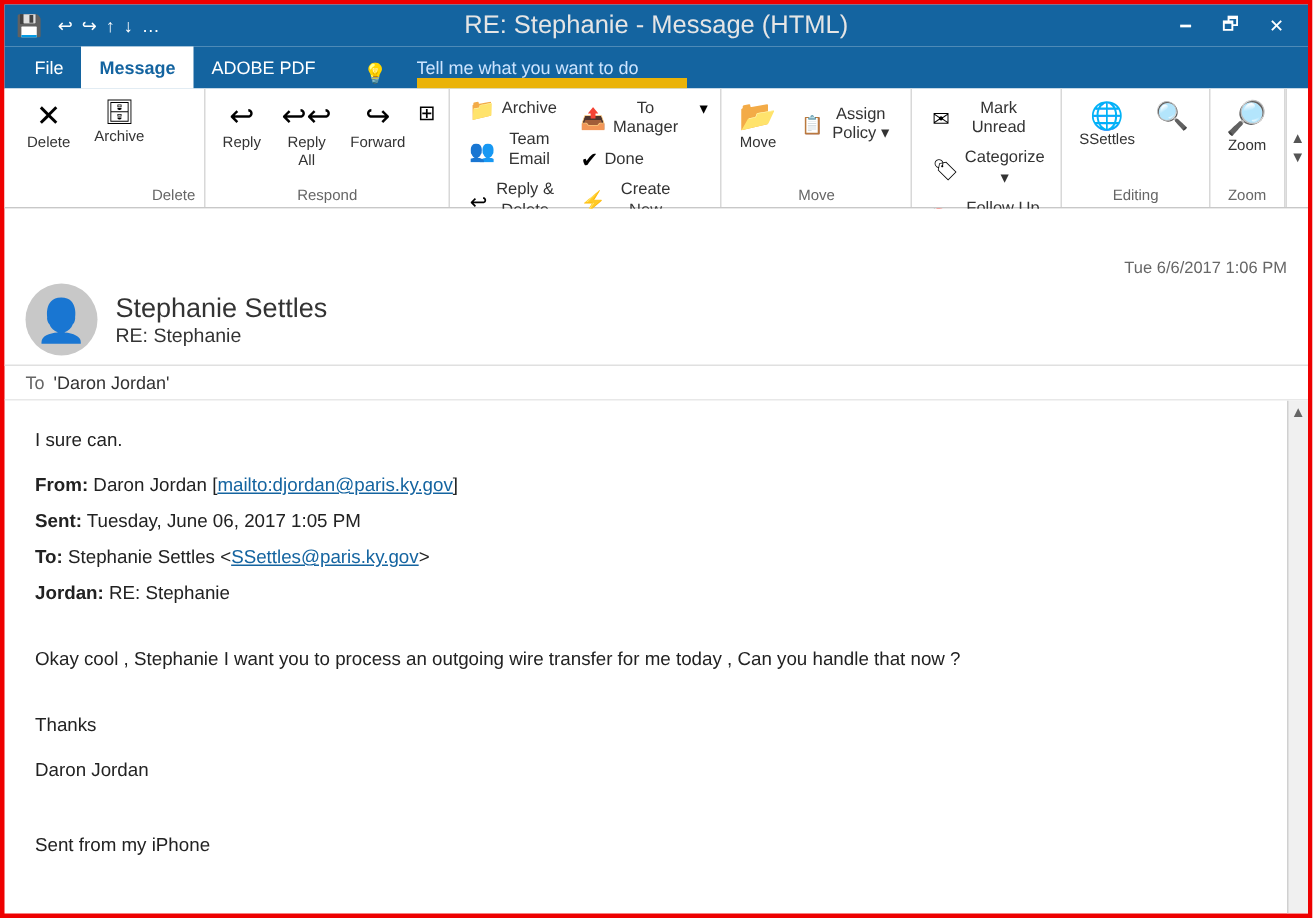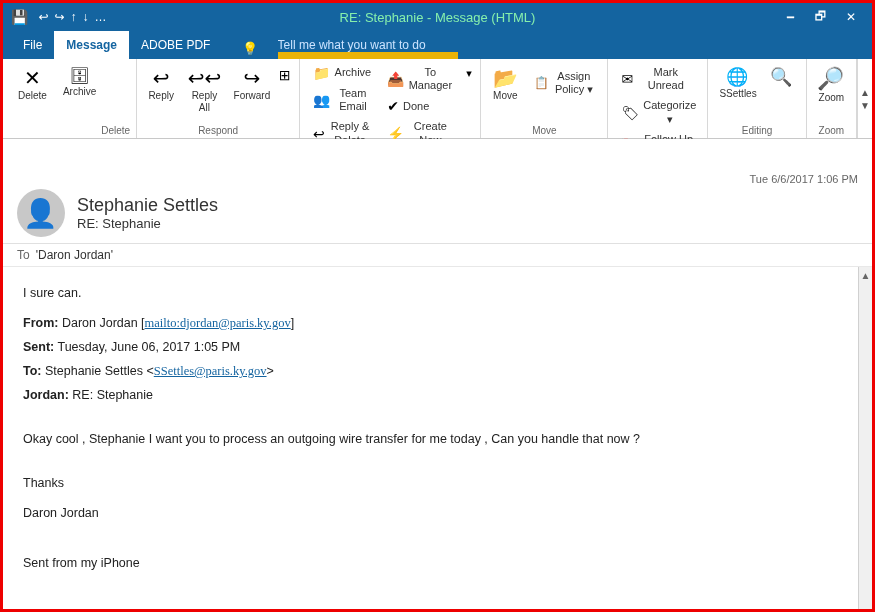--- a/index.html
+++ b/index.html
@@ -56,37 +56,37 @@
     .to-label { color: #666; margin-right: 6px; }
     .scroll-bar-right { width: 14px; background: #f0f0f0; border-left: 1px solid #d0d0d0; display: flex; flex-direction: column; align-items: center; justify-content: flex-start; flex-shrink: 0; }
     .scroll-arrow { font-size: 10px; color: #666; padding: 3px; cursor: pointer; }
 
     .email-body-wrapper { display: flex; flex: 1; overflow: hidden; }
     .email-body { flex: 1; padding: 16px 20px; overflow-y: auto; font-size: 12.5px; line-height: 1.6; color: #222; }
     .email-body p { margin-bottom: 10px; }
     .email-body .quoted { margin-top: 8px; }
     .email-body .quoted p { margin-bottom: 4px; }
     .bold { font-weight: bold; }
-    .link { color: #1464a0; text-decoration: underline; cursor: pointer; font-family: Liberation Serif, serif; }
+    .link { color: #1464a0; text-decoration: underline; cursor: pointer; }
   </style>
 </head>
 <body>
 
 <div class="outer-border">
 
   <div class="title-bar">
     <div class="title-bar-left">
       <span class="title-save">💾</span>
       <span>↩</span>
       <span>↪</span>
       <span>↑</span>
       <span>↓</span>
       <span>…</span>
     </div>
-    <span style="position:absolute;left:50%;transform:translateX(-50%);color:#86efac;font-size:13px;">RE: Stephanie - Message (HTML)</span>
+    <span style="position:absolute;left:50%;transform:translateX(-50%);color:#e5e5e5;font-size:17px;">RE: Stephanie - Message (HTML)</span>
     <div class="title-bar-controls">
       <span>🗕</span>
       <span>🗗</span>
       <span>✕</span>
     </div>
   </div>
 
   <div class="ribbon-tabs">
     <div class="ribbon-tab">File</div>
     <div class="ribbon-tab active">Message</div>

